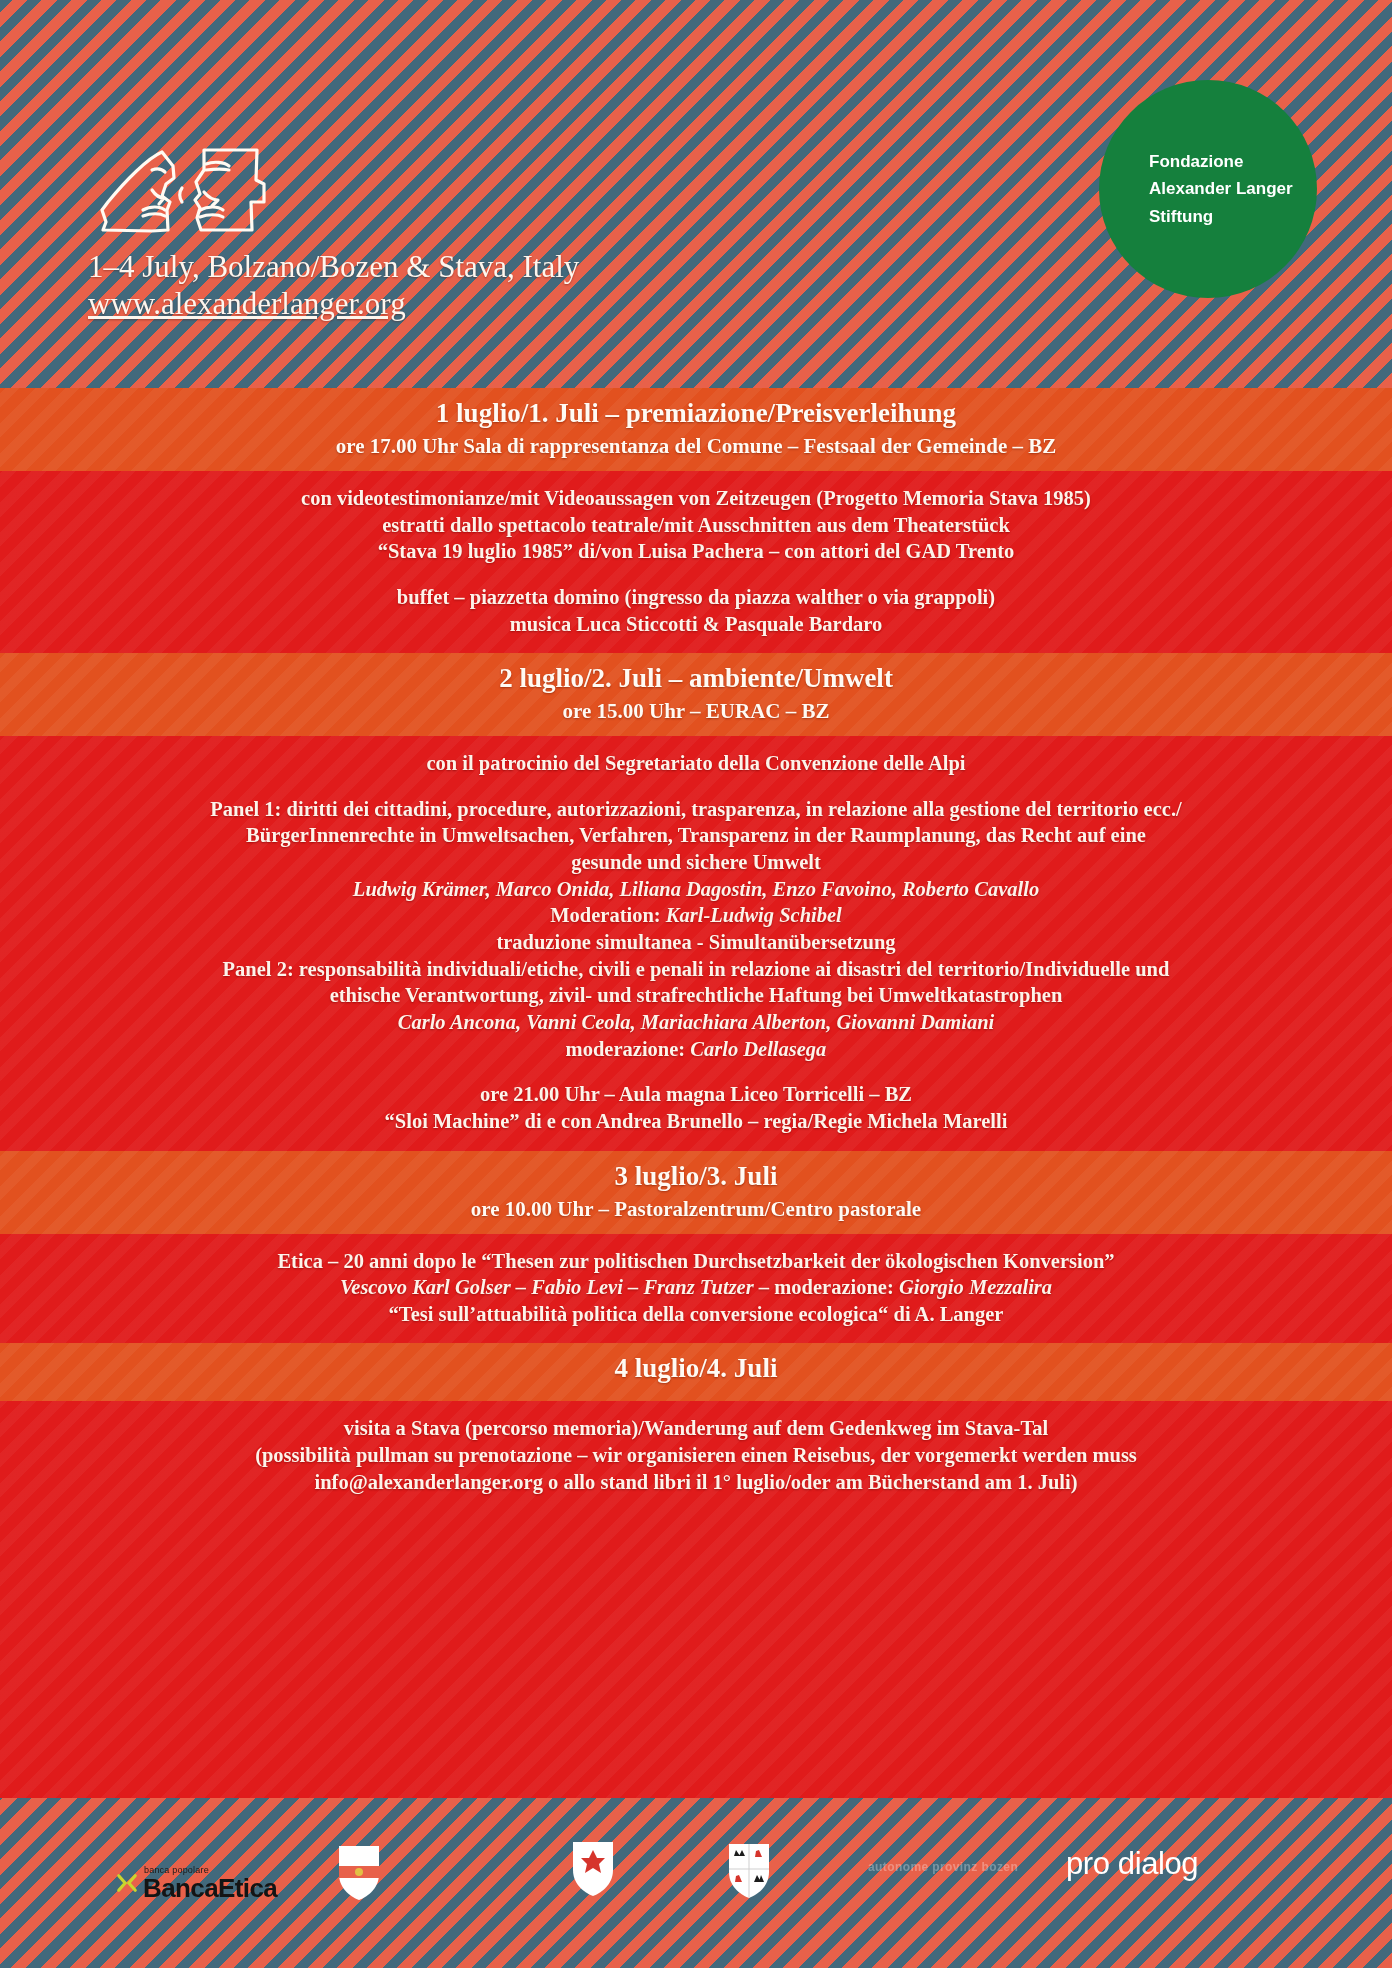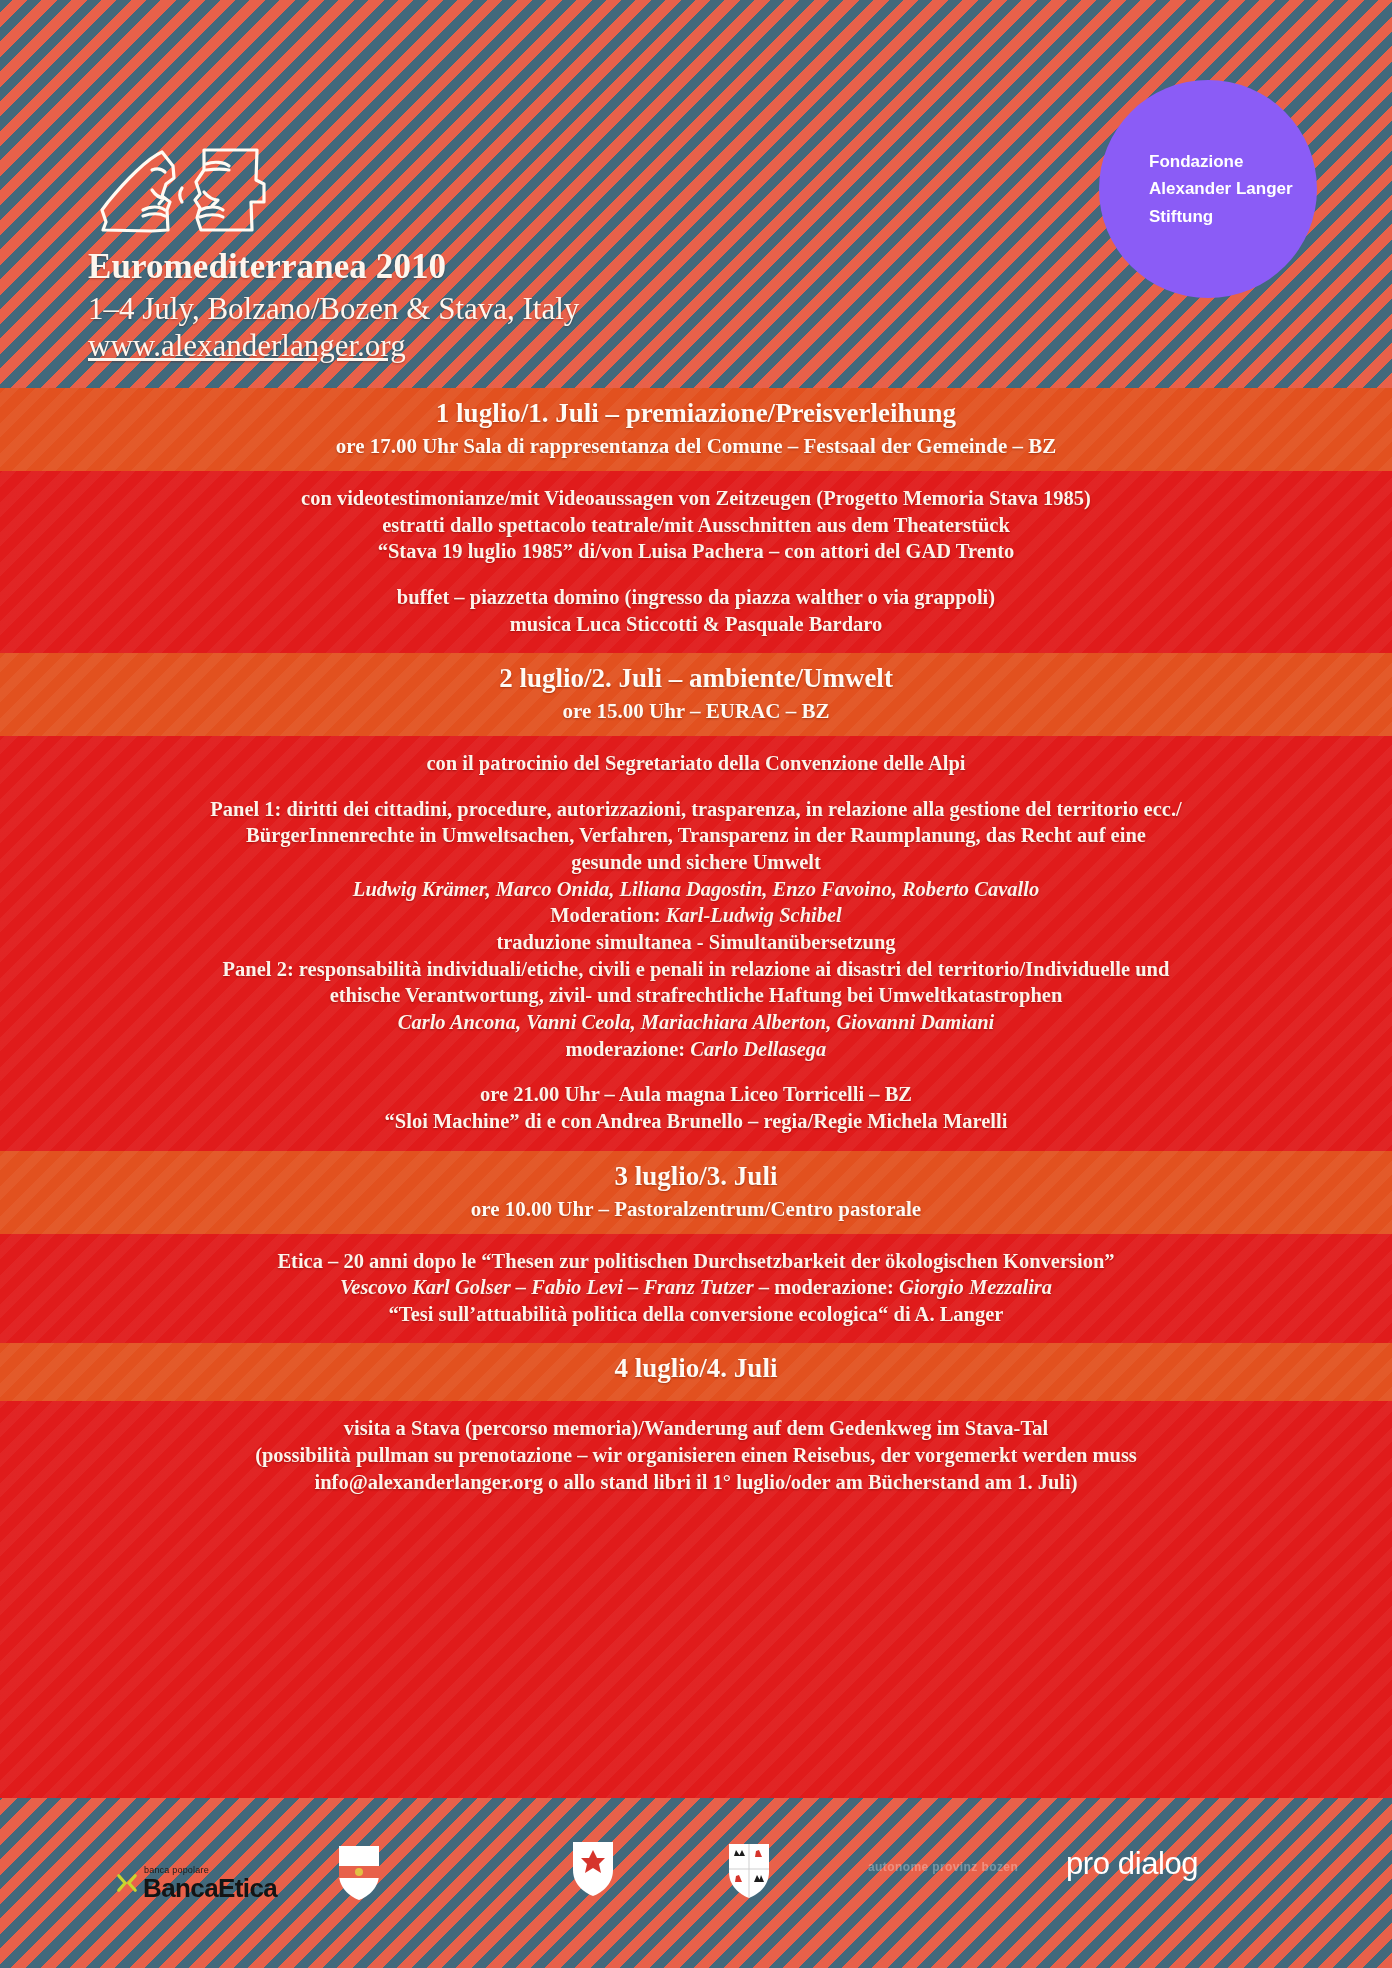--- a/index.html
+++ b/index.html
@@ -47,21 +47,21 @@
   .poster-url{
     font-size:31px;color:#fdf6ee;line-height:1.2;margin:0;
     text-decoration:underline;display:inline-block;
     text-shadow:0 1px 2px rgba(90,20,10,.45);
   }
 
   
   .fond-circle{
     position:absolute;right:75px;top:80px;
     width:218px;height:218px;border-radius:50%;
-    background:#8b5cf6;
+    background:#15803d;
     display:flex;align-items:center;justify-content:flex-start;
     z-index:4;
   }
   .fond-text{
     font-family:"Liberation Sans", sans-serif;
     font-weight:bold;font-size:17px;line-height:1.6;
     color:#ffffff;padding-left:50px;
   }
 
   
@@ -156,21 +156,20 @@
         <path d="M108 10 L108 30 L100 42 L104 54 L99 60 L104 68 L101 78 L105 90 L156 90 L155 62 L168 62 L168 44 L160 40 L161 10 Z"></path>
         <path d="M110 24 C118 21 128 22 133 26"></path>
         <path d="M110 30 C119 29 128 29 133 30"></path>
         <path d="M108 52 C113 58 118 60 122 60 L116 66"></path>
         <path d="M104 70 C112 66 122 66 127 70"></path>
         <path d="M104 77 C112 74 122 74 127 77"></path>
       </svg>
     </div>
 
     <div class="title-block">
-      <h1 class="poster-title">Euromediterranea 2010</h1>
       <p class="poster-sub">1–4 July, Bolzano/Bozen &amp; Stava, Italy</p>
       <a class="poster-url" href="#">www.alexanderlanger.org</a>
     </div>
 
     <div class="fond-circle">
       <div class="fond-text">
         <div>Fondazione</div>
         <div>Alexander Langer</div>
         <div>Stiftung</div>
       </div>

